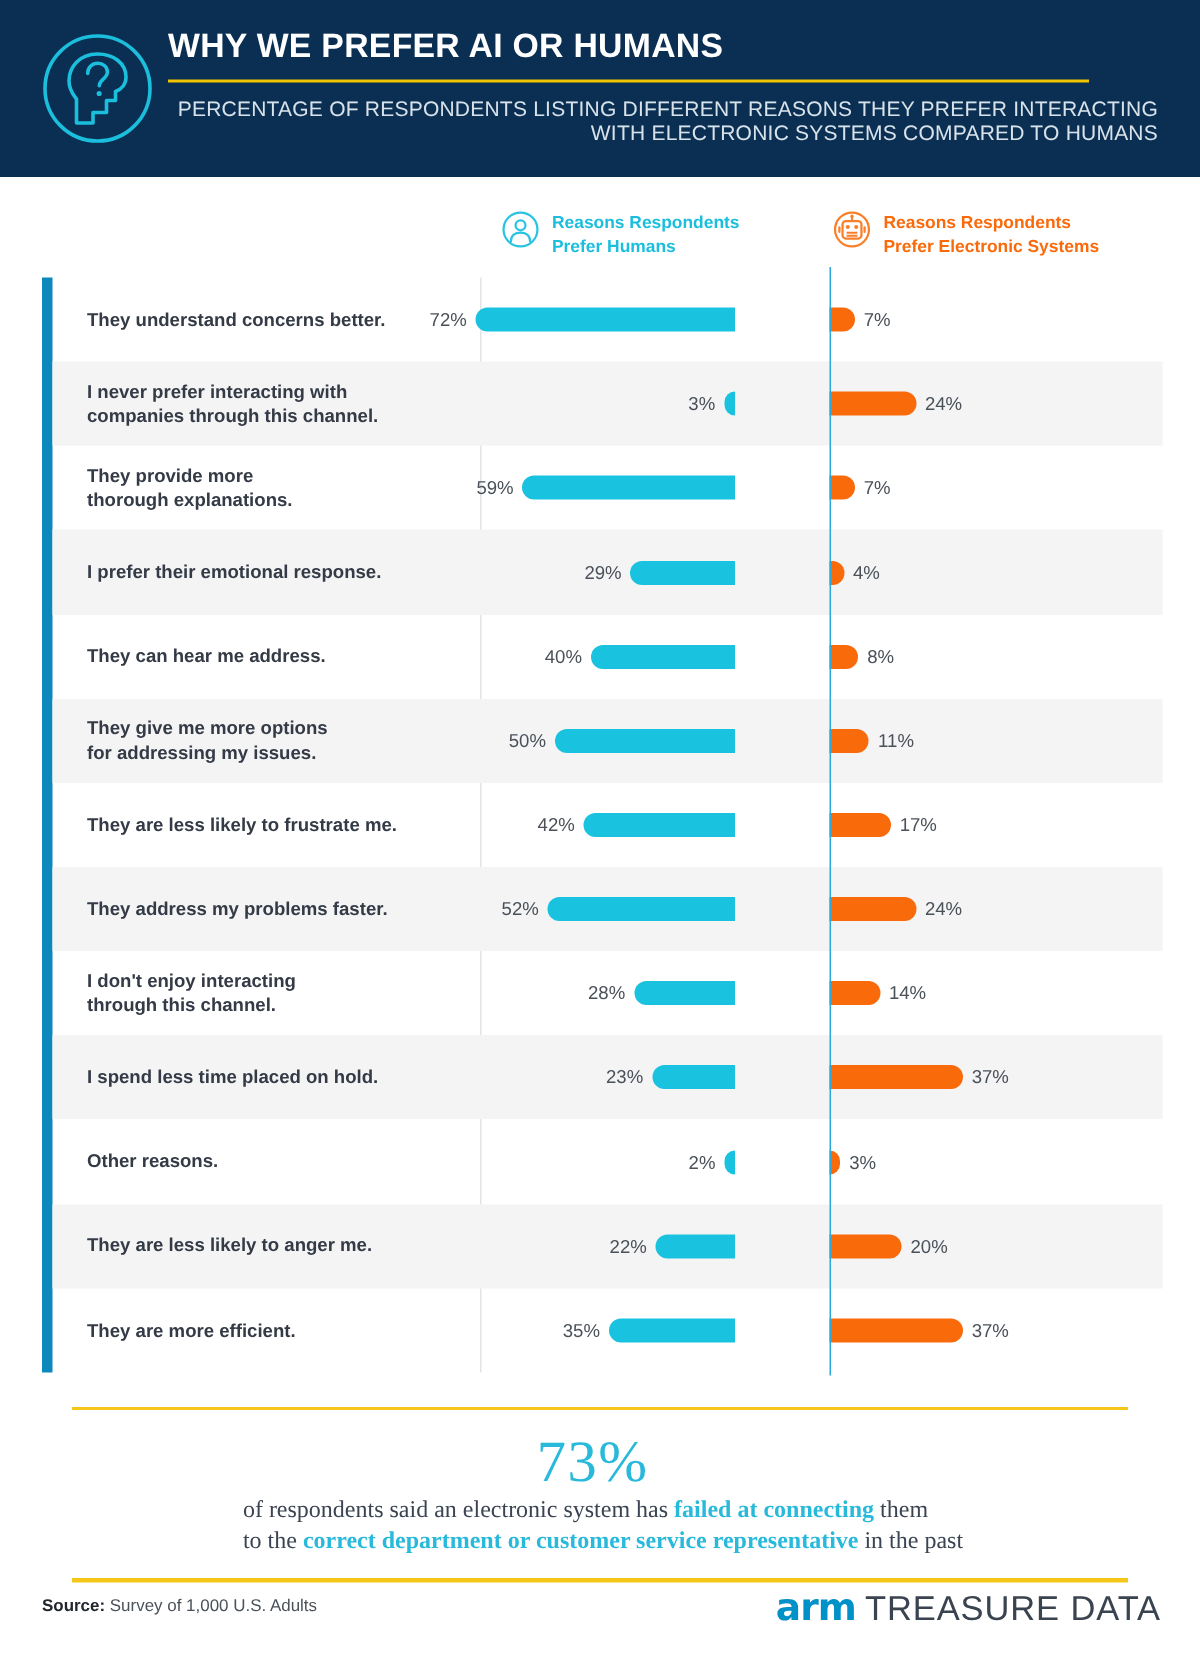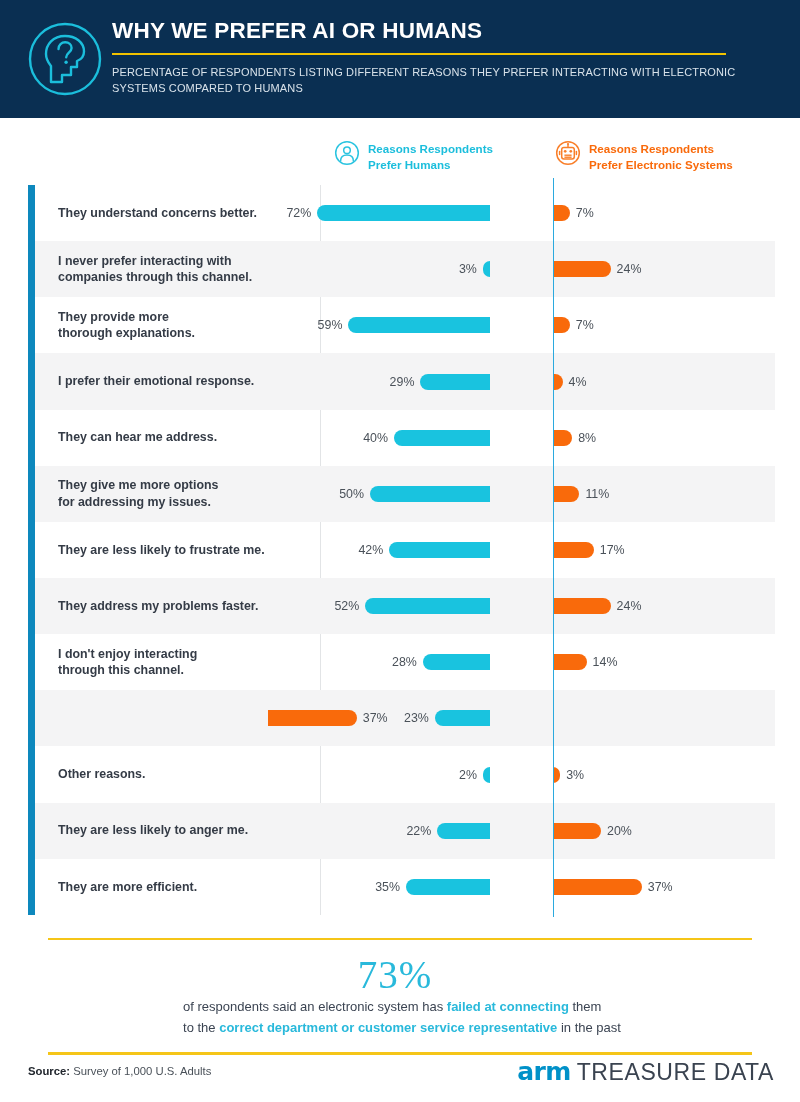--- a/index.html
+++ b/index.html
@@ -23,23 +23,24 @@
   .header-text { position: absolute; left: 112px; top: 16px; width: 660px; }
   .header-title {
     font-size: 22.5px; font-weight: bold; color: #ffffff;
     letter-spacing: 0.2px; line-height: 30px;
     font-family: "Liberation Sans", sans-serif;
   }
   .header-rule {
     width: 614px; height: 2px; background: #F2C300; margin: 7px 0 9px 0;
   }
   .header-sub {
-    font-size: 11px; color: #D8E2EA; line-height: 16px;
+    font-size: 14px; color: #D8E2EA; line-height: 16px;
     letter-spacing: 0.15px;
     font-family: "Liberation Sans", sans-serif;
+    text-align: right;
   }
 
   
   .legend { position: absolute; top: 138px; left: 0; width: 800px; height: 40px; }
   .legend-item { position: absolute; display: flex; align-items: flex-start; }
   .legend-humans { left: 334px; top: 2px; }
   .legend-systems { left: 555px; top: 2px; }
   .legend-ico { width: 26px; height: 26px; flex: 0 0 26px; margin-right: 8px; }
   .legend-label {
     font-size: 11.6px; font-weight: bold; line-height: 15.5px;
@@ -100,21 +101,21 @@
   .callout-rule { width: 100%; height: 2.4px; background: #F5C518; }
   .callout-body {
     display: flex; align-items: center; padding: 14px 0 14px 4px; flex-direction: column;
   }
   .callout-big {
     font-size: 39px; color: #29B9DB; font-weight: normal;
     letter-spacing: 1px; line-height: 42px; flex: 0 0 auto;
     margin-right: 14px; font-family: "Liberation Serif", serif;
   }
   .callout-txt {
-    font-size: 13px; color: #3B4452; line-height: 21px; font-weight: normal;
+    font-size: 16px; color: #3B4452; line-height: 21px; font-weight: normal; font-family: Liberation Serif, serif;
   }
   .hl { color: #29B9DB; font-weight: bold; }
 
   
   .footer { position: absolute; left: 0; top: 1055px; width: 800px; height: 47px; padding-left: 12px; }
   .source {
     position: absolute; left: 28px; top: 10px;
     font-size: 11.3px; color: #4A5159;
   }
   .source b { color: #22272E; }
@@ -267,20 +268,21 @@
           <div class="row-label">I don't enjoy interacting
 through this channel.</div>
           <div class="row-bars">
             <div class="bar-left" style="width: 67.2px;"></div>
             <div class="bar-right" style="width: 33.6px;"></div>
             <div class="val-left" style="right: 358.2px;">28%</div>
             <div class="val-right" style="left: 272.6px;">14%</div>
           </div>
         </div>
         <div class="row alt" style="top: 505.35px;">
+          <div class="row-label">I spend less time placed on hold.</div>
           <div class="row-bars">
             <div class="bar-left" style="width: 55.2px;"></div>
             <div class="bar-right" style="width: 88.8px;"></div>
             <div class="val-left" style="right: 346.2px;">23%</div>
             <div class="val-right" style="left: 327.8px;">37%</div>
           </div>
         </div>
         <div class="row" style="top: 561.5px;">
           <div class="row-label">Other reasons.</div>
           <div class="row-bars">

